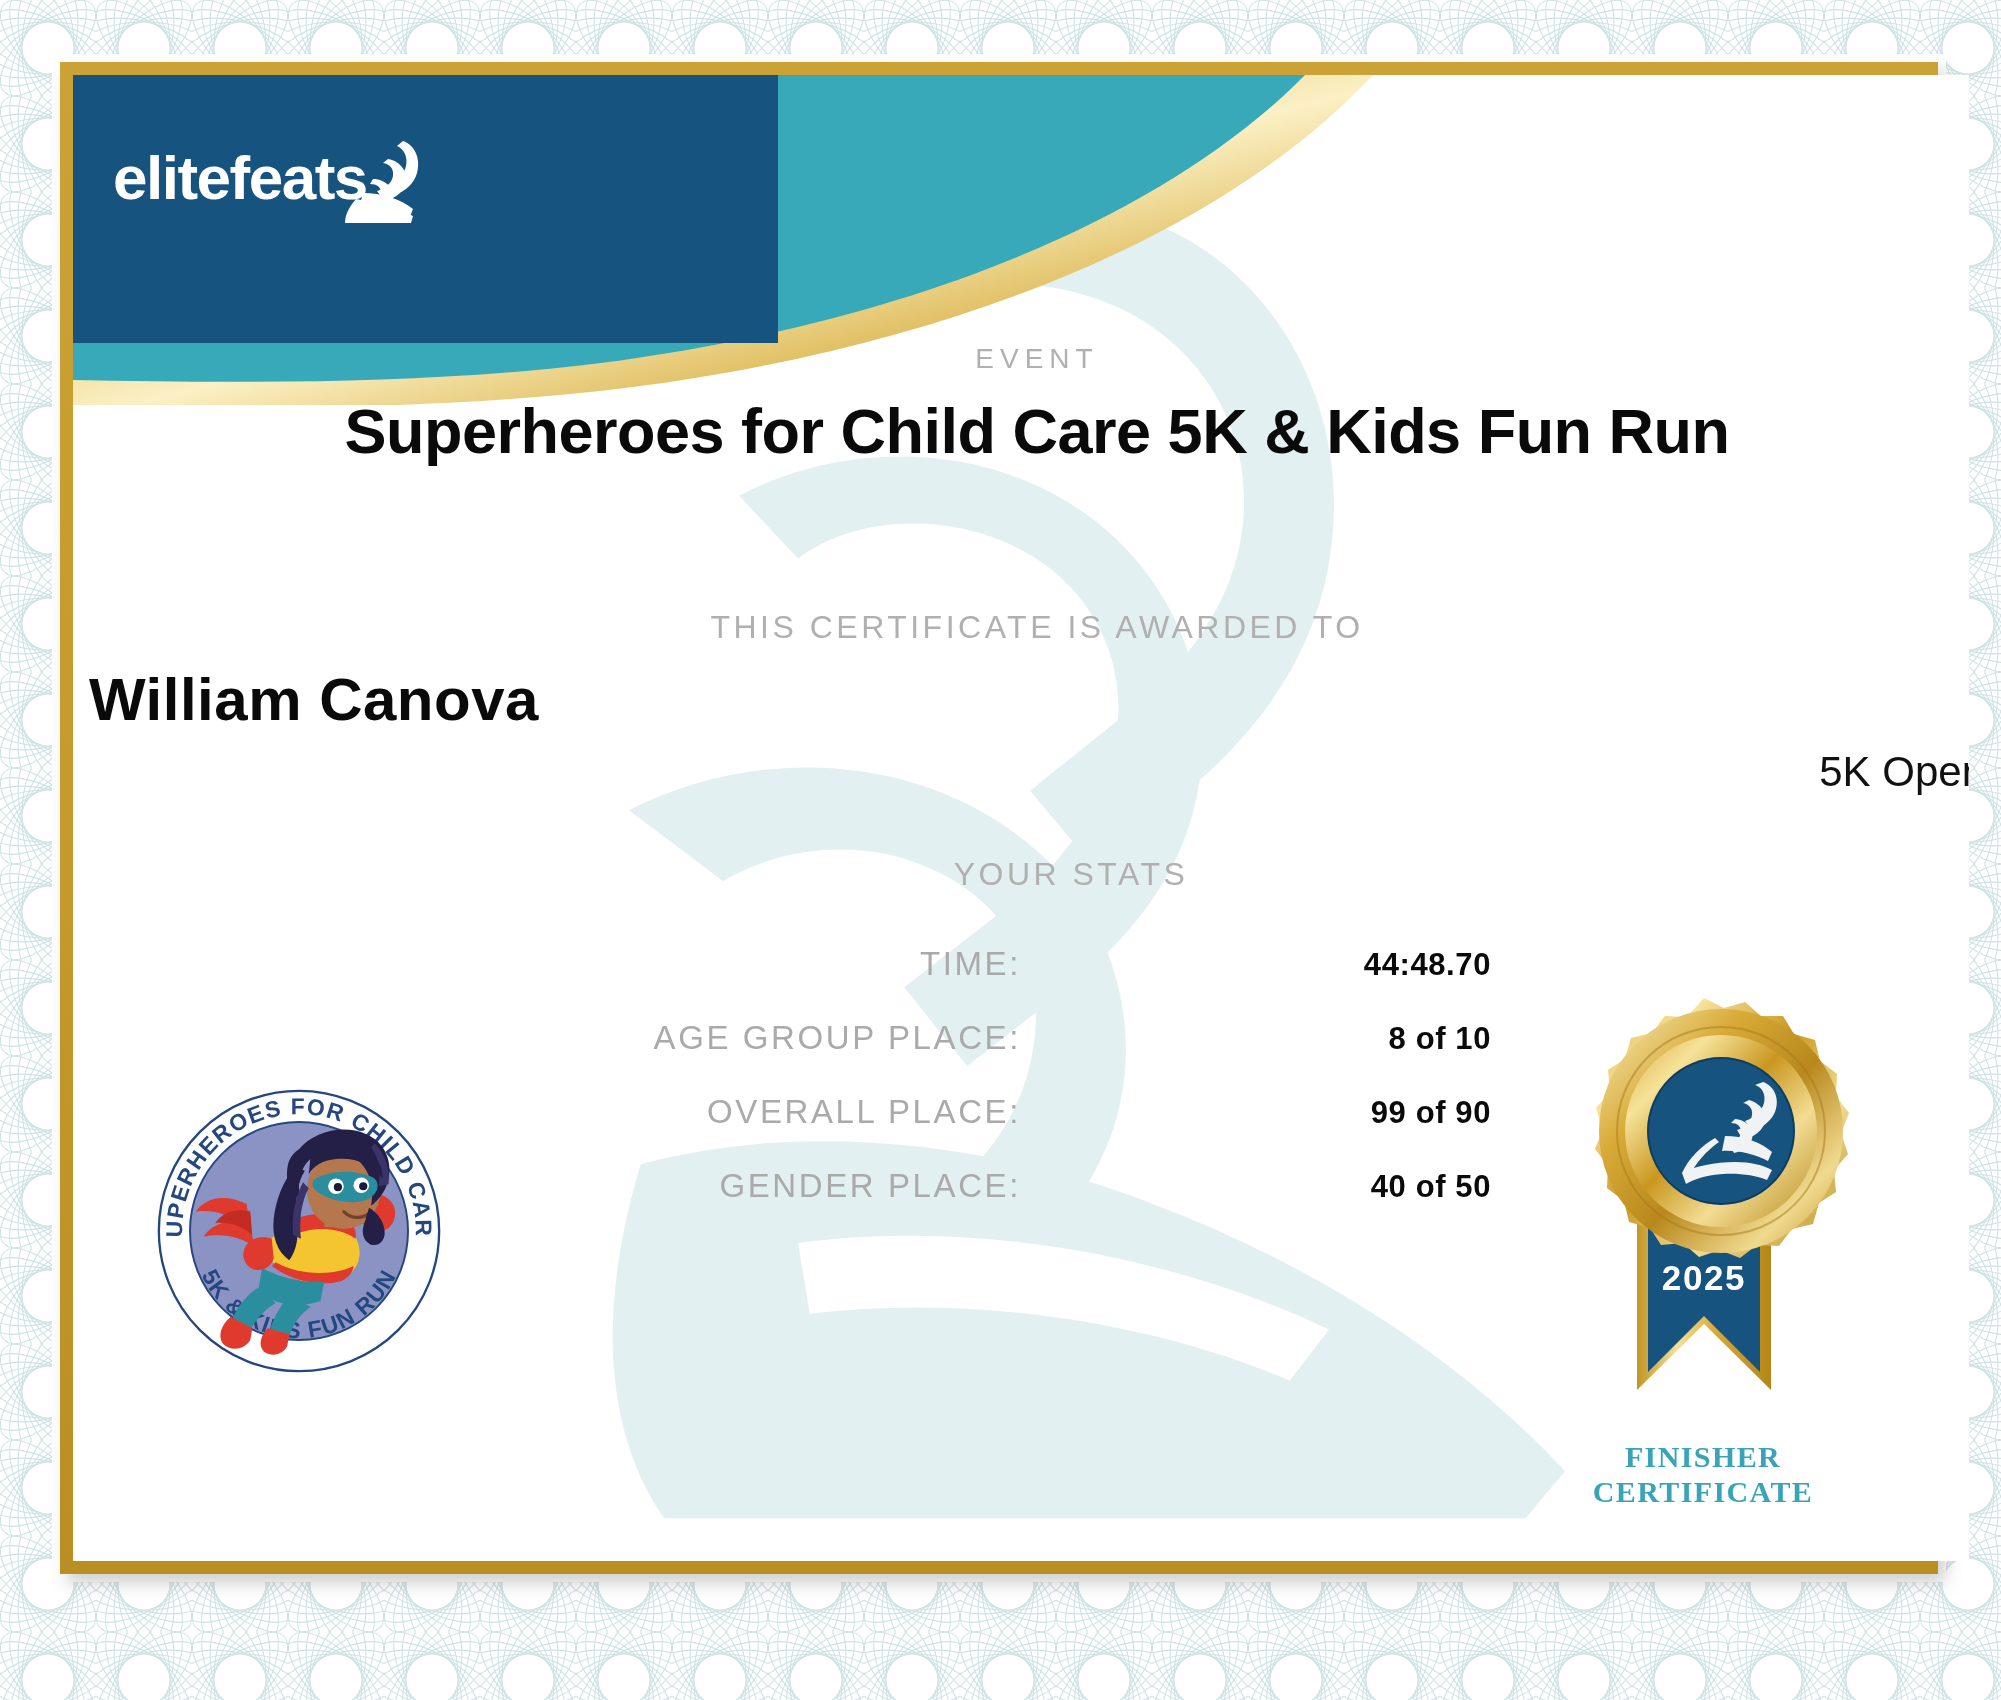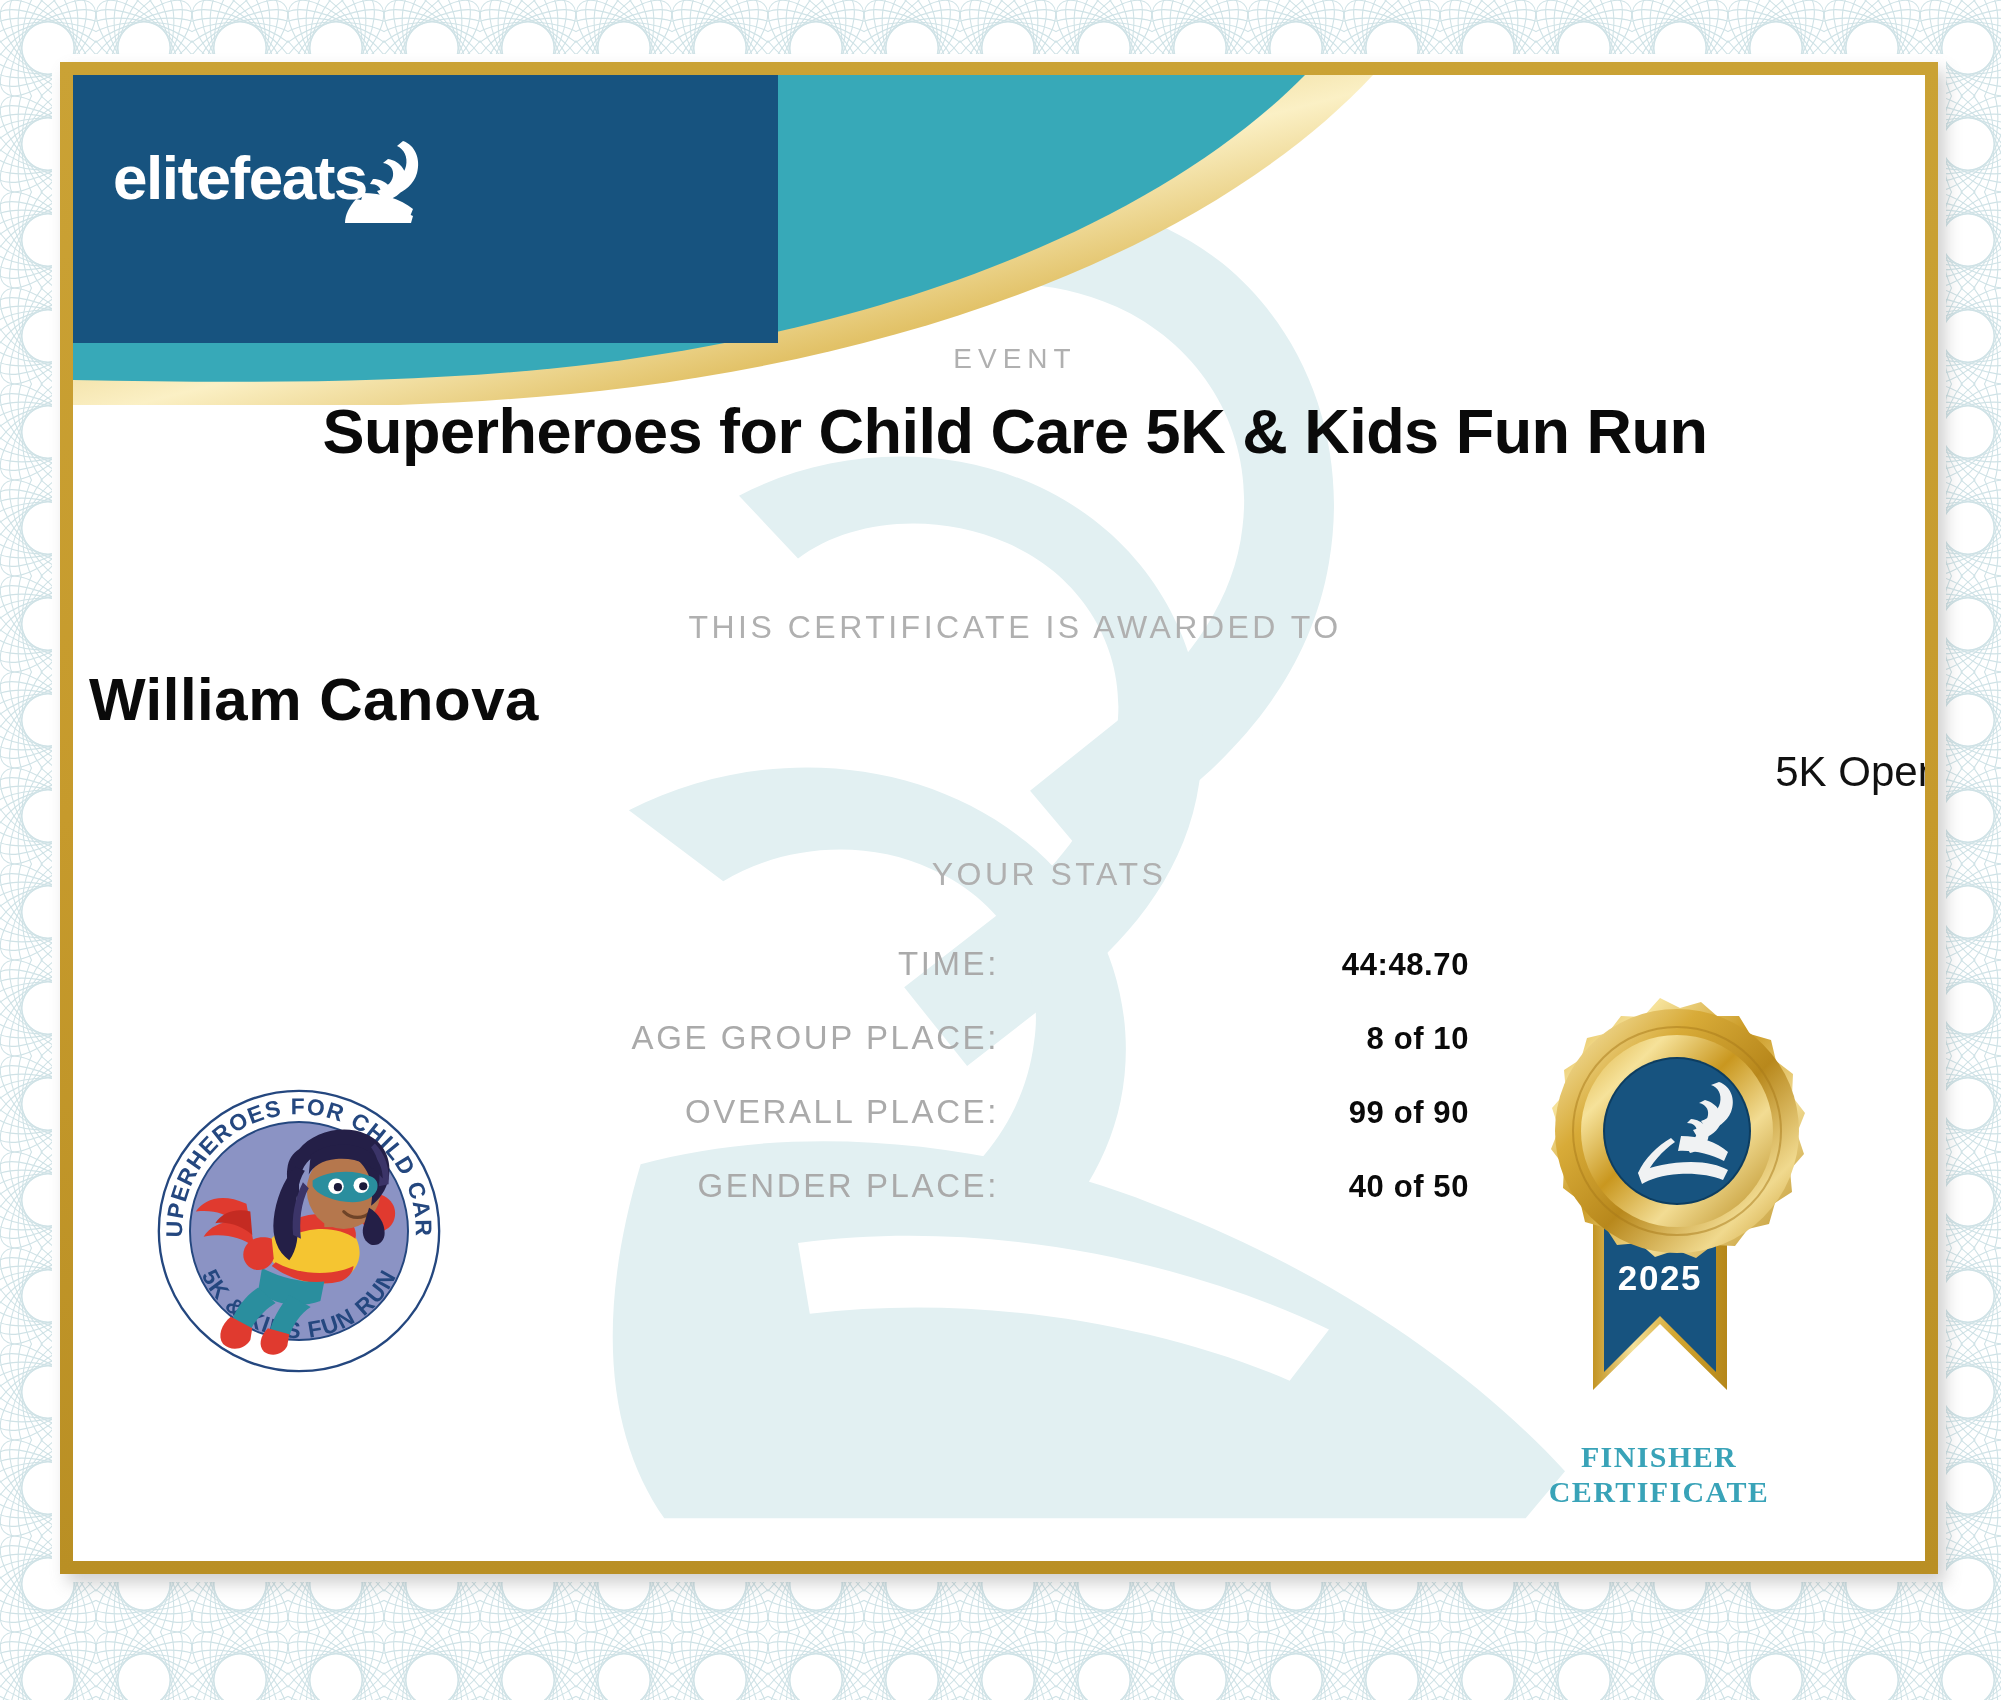--- a/index.html
+++ b/index.html
@@ -40,20 +40,21 @@
     z-index: 3;
     padding: 13px;
     box-sizing: border-box;
   }
   .card {
     position: relative;
     width: 100%;
     height: 100%;
     background: #ffffff;
     overflow: hidden;
+    padding-left: 44px;
   }
 
   
   .watermark {
     position: absolute;
     left: 430px;
     top: 60px;
     width: 1180px;
     height: 1390px;
     opacity: 1;

